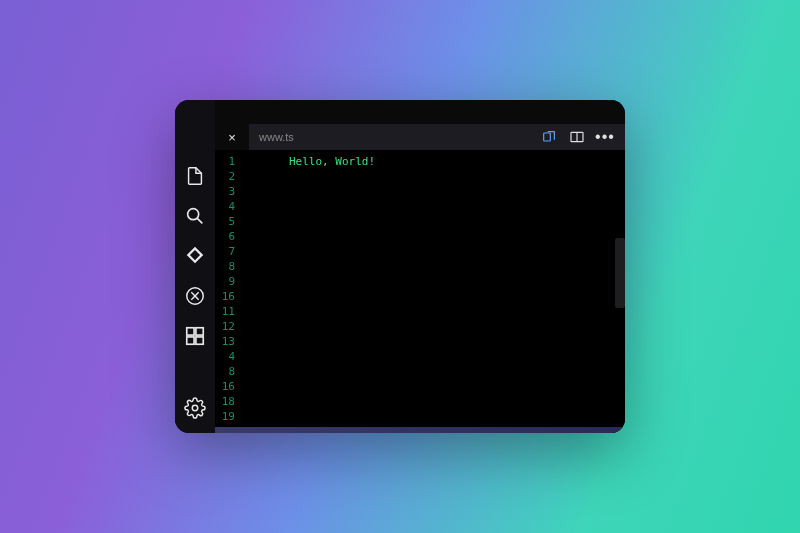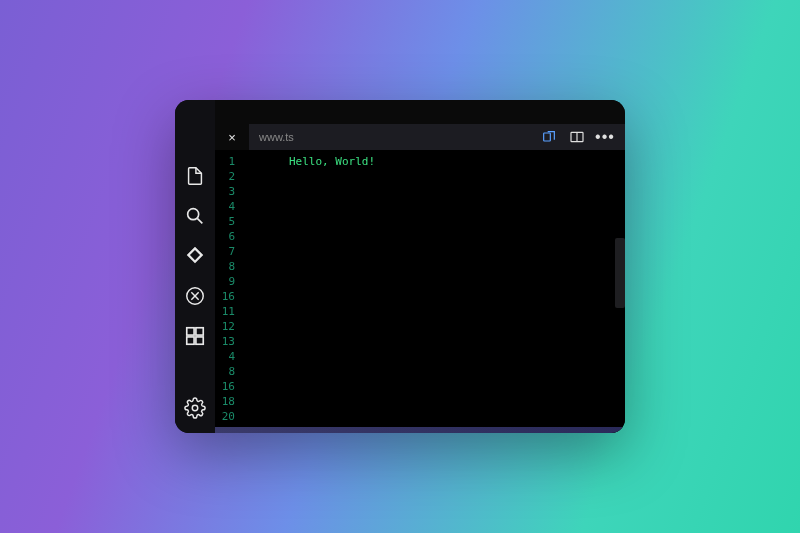--- a/index.html
+++ b/index.html
@@ -229,21 +229,21 @@
           <div>8</div>
           <div>9</div>
           <div>16</div>
           <div>11</div>
           <div>12</div>
           <div>13</div>
           <div>4</div>
           <div>8</div>
           <div>16</div>
           <div>18</div>
-          <div>20</div>
+          <div>19</div>
         </div>
       <div class="code">
         <div>Hello, World!</div>
       </div>
       <div class="scrollbar-thumb"></div>
     </div>
 
     <div class="bottom-glow"></div>
   </div>
 

